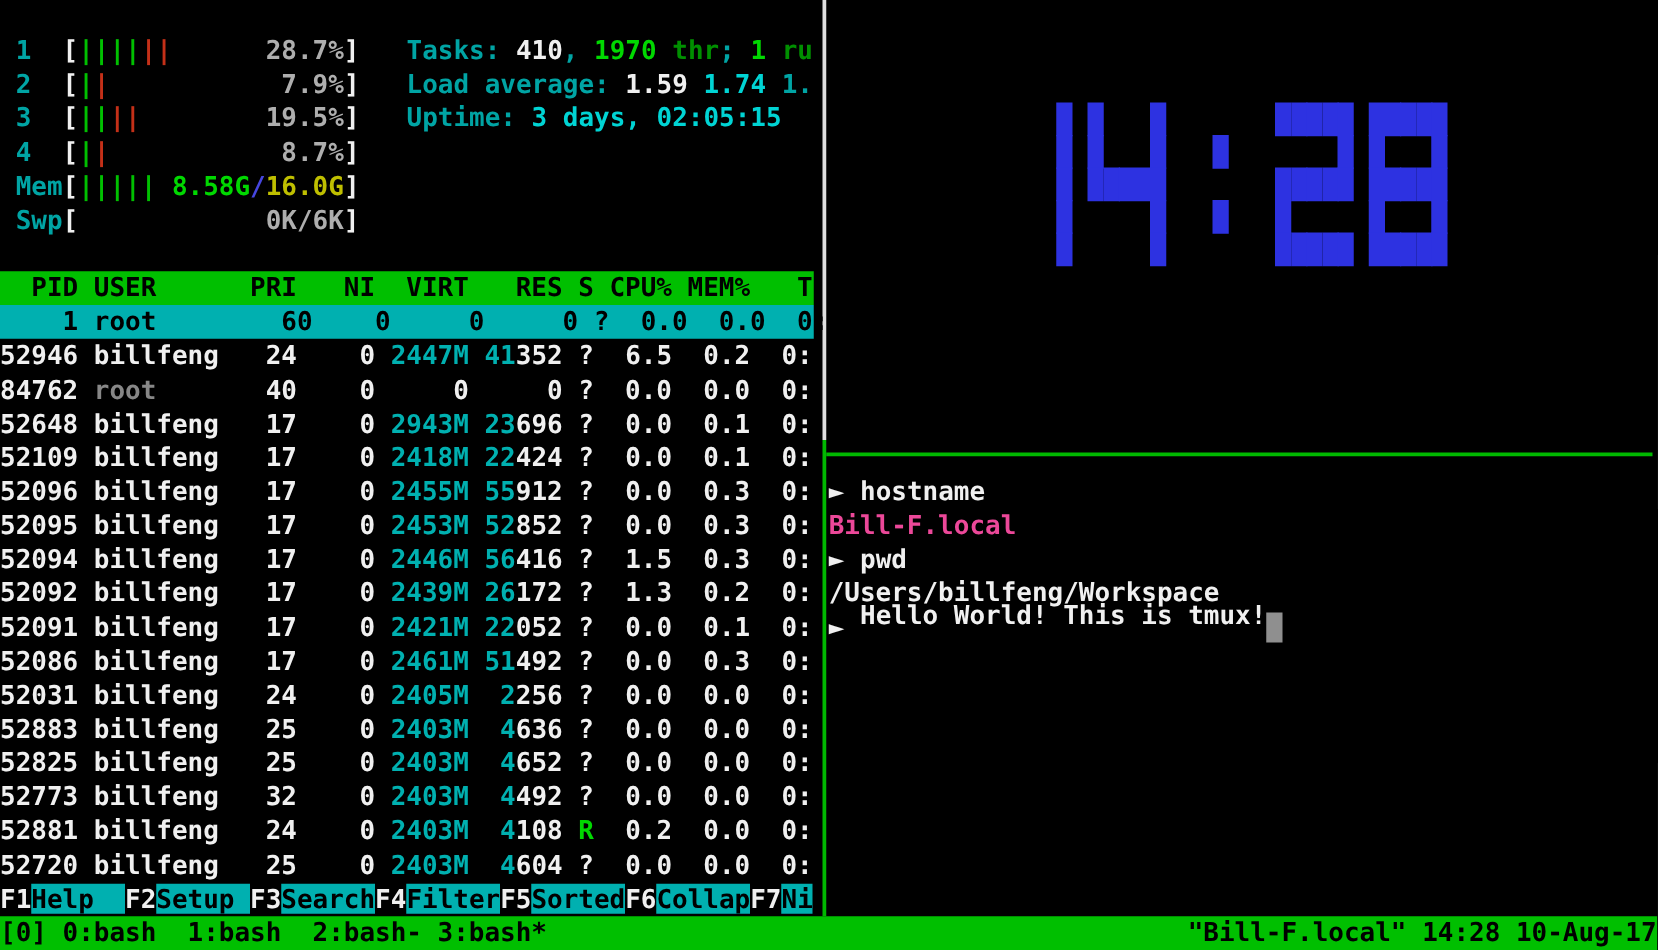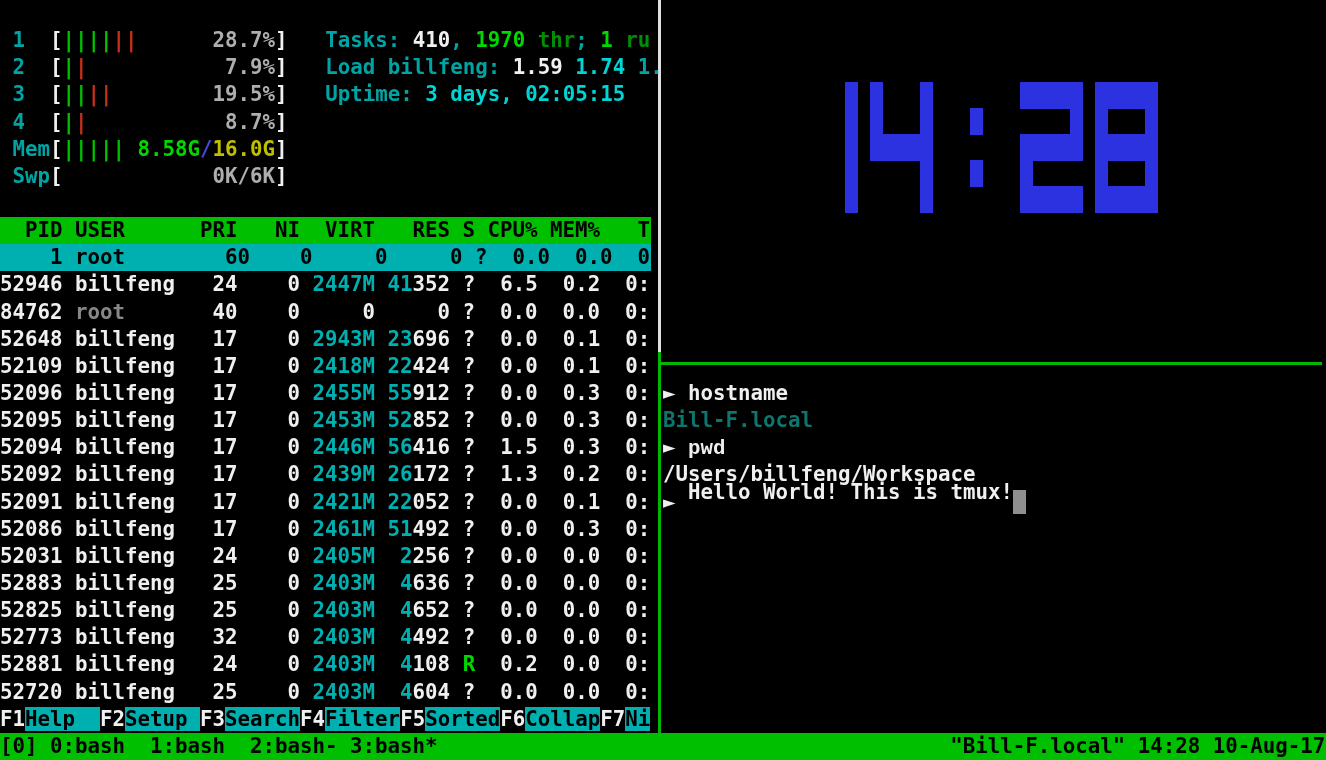--- a/index.html
+++ b/index.html
@@ -82,21 +82,21 @@
       <div class="clockblock" style="left: 1095.24px; top: 186px; width: 13.0094px; height: 26.5px; background: rgb(45, 50, 225);"></div>
       <div class="clockblock" style="left: 1107.75px; top: 186px; width: 13.0094px; height: 26.5px; background: rgb(45, 50, 225);"></div>
       <div class="clockblock" style="left: 1120.26px; top: 186px; width: 13.0094px; height: 26.5px; background: rgb(45, 50, 225);"></div>
       <div class="clockblock" style="left: 1132.77px; top: 186px; width: 13.0094px; height: 26.5px; background: rgb(45, 50, 225);"></div>
       <div class="clockblock" style="left: 1145.28px; top: 186px; width: 13.0094px; height: 26.5px; background: rgb(45, 50, 225);"></div>
     </div>
   <div id="lines-layer">
       <pre class="line" style="left: 0px; top: 27.1429px;"><span style="color: rgb(0, 164, 164);"> 1  </span><span style="color: rgb(240, 240, 240);">[</span><span style="color: rgb(0, 192, 0);">||||</span><span style="color: rgb(196, 48, 24);">||</span><span style="color: rgb(240, 240, 240);">      </span><span style="color: rgb(174, 174, 174);">28.7%</span><span style="color: rgb(240, 240, 240);">]</span></pre>
       <pre class="line" style="left: 325.244px; top: 27.1429px;"><span style="color: rgb(0, 164, 164);">Tasks: </span><span style="color: rgb(240, 240, 240);">410</span><span style="color: rgb(0, 164, 164);">, </span><span style="color: rgb(0, 216, 0);">1970</span><span style="color: rgb(0, 143, 0);"> thr</span><span style="color: rgb(0, 164, 164);">; </span><span style="color: rgb(0, 216, 0);">1</span><span style="color: rgb(0, 143, 0);"> ru</span></pre>
       <pre class="line" style="left: 0px; top: 54.2858px;"><span style="color: rgb(0, 164, 164);"> 2  </span><span style="color: rgb(240, 240, 240);">[</span><span style="color: rgb(0, 192, 0);">|</span><span style="color: rgb(196, 48, 24);">|</span><span style="color: rgb(240, 240, 240);">          </span><span style="color: rgb(174, 174, 174);"> 7.9%</span><span style="color: rgb(240, 240, 240);">]</span></pre>
-      <pre class="line" style="left: 325.244px; top: 54.2858px;"><span style="color: rgb(0, 164, 164);">Load billfeng: </span><span style="color: rgb(240, 240, 240);">1.59</span><span style="color: rgb(0, 164, 164);"> </span><span style="color: rgb(0, 212, 212);">1.74</span><span style="color: rgb(0, 164, 164);"> </span><span style="color: rgb(0, 164, 164);">1.</span></pre>
+      <pre class="line" style="left: 325.244px; top: 54.2858px;"><span style="color: rgb(0, 164, 164);">Load average: </span><span style="color: rgb(240, 240, 240);">1.59</span><span style="color: rgb(0, 164, 164);"> </span><span style="color: rgb(0, 212, 212);">1.74</span><span style="color: rgb(0, 164, 164);"> </span><span style="color: rgb(0, 164, 164);">1.</span></pre>
       <pre class="line" style="left: 0px; top: 81.4287px;"><span style="color: rgb(0, 164, 164);"> 3  </span><span style="color: rgb(240, 240, 240);">[</span><span style="color: rgb(0, 192, 0);">||</span><span style="color: rgb(196, 48, 24);">||</span><span style="color: rgb(240, 240, 240);">        </span><span style="color: rgb(174, 174, 174);">19.5%</span><span style="color: rgb(240, 240, 240);">]</span></pre>
       <pre class="line" style="left: 325.244px; top: 81.4287px;"><span style="color: rgb(0, 164, 164);">Uptime: </span><span style="color: rgb(0, 212, 212);">3 days, 02:05:15</span></pre>
       <pre class="line" style="left: 0px; top: 108.572px;"><span style="color: rgb(0, 164, 164);"> 4  </span><span style="color: rgb(240, 240, 240);">[</span><span style="color: rgb(0, 192, 0);">|</span><span style="color: rgb(196, 48, 24);">|</span><span style="color: rgb(240, 240, 240);">          </span><span style="color: rgb(174, 174, 174);"> 8.7%</span><span style="color: rgb(240, 240, 240);">]</span></pre>
       <pre class="line" style="left: 0px; top: 135.714px;"><span style="color: rgb(0, 164, 164);"> Mem</span><span style="color: rgb(240, 240, 240);">[</span><span style="color: rgb(0, 192, 0);">|||||</span><span style="color: rgb(240, 240, 240);"> </span><span style="color: rgb(0, 216, 0);">8.58G</span><span style="color: rgb(70, 70, 224);">/</span><span style="color: rgb(191, 191, 0);">16.0G</span><span style="color: rgb(240, 240, 240);">]</span></pre>
       <pre class="line" style="left: 0px; top: 162.857px;"><span style="color: rgb(0, 164, 164);"> Swp</span><span style="color: rgb(240, 240, 240);">[</span><span style="color: rgb(240, 240, 240);">            </span><span style="color: rgb(174, 174, 174);">0K/6K</span><span style="color: rgb(240, 240, 240);">]</span></pre>
       <pre class="line" style="left: 0px; top: 217.143px; background: rgb(0, 191, 0); width: 650.5px;"><span style="color: rgb(0, 0, 0);">  PID USER      PRI   NI  VIRT   RES S CPU% MEM%   T</span></pre>
       <pre class="line" style="left: 0px; top: 244.286px; background: rgb(0, 176, 176); width: 650.5px;"><span style="color: rgb(0, 0, 0);">    1 root        60    0     0     0 ?  0.0  0.0  0:</span></pre>
       <pre class="line" style="left: 0px; top: 271.429px;"><span style="color: rgb(240, 240, 240);">52946 billfeng   24    0 </span><span style="color: rgb(0, 176, 176);">2447M</span><span style="color: rgb(240, 240, 240);"> </span><span style="color: rgb(0, 176, 176);">41</span><span style="color: rgb(240, 240, 240);">352</span><span style="color: rgb(240, 240, 240);"> ?  6.5  0.2  0:</span></pre>
       <pre class="line" style="left: 0px; top: 298.572px;"><span style="color: rgb(240, 240, 240);">84762 </span><span style="color: rgb(135, 135, 135);">root</span><span style="color: rgb(240, 240, 240);">       40    0     0     0 ?  0.0  0.0  0:</span></pre>
       <pre class="line" style="left: 0px; top: 325.715px;"><span style="color: rgb(240, 240, 240);">52648 billfeng   17    0 </span><span style="color: rgb(0, 176, 176);">2943M</span><span style="color: rgb(240, 240, 240);"> </span><span style="color: rgb(0, 176, 176);">23</span><span style="color: rgb(240, 240, 240);">696</span><span style="color: rgb(240, 240, 240);"> ?  0.0  0.1  0:</span></pre>
@@ -109,22 +109,22 @@
       <pre class="line" style="left: 0px; top: 515.715px;"><span style="color: rgb(240, 240, 240);">52086 billfeng   17    0 </span><span style="color: rgb(0, 176, 176);">2461M</span><span style="color: rgb(240, 240, 240);"> </span><span style="color: rgb(0, 176, 176);">51</span><span style="color: rgb(240, 240, 240);">492</span><span style="color: rgb(240, 240, 240);"> ?  0.0  0.3  0:</span></pre>
       <pre class="line" style="left: 0px; top: 542.858px;"><span style="color: rgb(240, 240, 240);">52031 billfeng   24    0 </span><span style="color: rgb(0, 176, 176);">2405M</span><span style="color: rgb(240, 240, 240);"> </span><span style="color: rgb(0, 176, 176);"> 2</span><span style="color: rgb(240, 240, 240);">256</span><span style="color: rgb(240, 240, 240);"> ?  0.0  0.0  0:</span></pre>
       <pre class="line" style="left: 0px; top: 570.001px;"><span style="color: rgb(240, 240, 240);">52883 billfeng   25    0 </span><span style="color: rgb(0, 176, 176);">2403M</span><span style="color: rgb(240, 240, 240);"> </span><span style="color: rgb(0, 176, 176);"> 4</span><span style="color: rgb(240, 240, 240);">636</span><span style="color: rgb(240, 240, 240);"> ?  0.0  0.0  0:</span></pre>
       <pre class="line" style="left: 0px; top: 597.144px;"><span style="color: rgb(240, 240, 240);">52825 billfeng   25    0 </span><span style="color: rgb(0, 176, 176);">2403M</span><span style="color: rgb(240, 240, 240);"> </span><span style="color: rgb(0, 176, 176);"> 4</span><span style="color: rgb(240, 240, 240);">652</span><span style="color: rgb(240, 240, 240);"> ?  0.0  0.0  0:</span></pre>
       <pre class="line" style="left: 0px; top: 624.287px;"><span style="color: rgb(240, 240, 240);">52773 billfeng   32    0 </span><span style="color: rgb(0, 176, 176);">2403M</span><span style="color: rgb(240, 240, 240);"> </span><span style="color: rgb(0, 176, 176);"> 4</span><span style="color: rgb(240, 240, 240);">492</span><span style="color: rgb(240, 240, 240);"> ?  0.0  0.0  0:</span></pre>
       <pre class="line" style="left: 0px; top: 651.43px;"><span style="color: rgb(240, 240, 240);">52881 billfeng   24    0 </span><span style="color: rgb(0, 176, 176);">2403M</span><span style="color: rgb(240, 240, 240);"> </span><span style="color: rgb(0, 176, 176);"> 4</span><span style="color: rgb(240, 240, 240);">108</span><span style="color: rgb(240, 240, 240);"> </span><span style="color: rgb(0, 216, 0);">R</span><span style="color: rgb(240, 240, 240);">  0.2  0.0  0:</span></pre>
       <pre class="line" style="left: 0px; top: 678.572px;"><span style="color: rgb(240, 240, 240);">52720 billfeng   25    0 </span><span style="color: rgb(0, 176, 176);">2403M</span><span style="color: rgb(240, 240, 240);"> </span><span style="color: rgb(0, 176, 176);"> 4</span><span style="color: rgb(240, 240, 240);">604</span><span style="color: rgb(240, 240, 240);"> ?  0.0  0.0  0:</span></pre>
       <pre class="line" style="left: 0px; top: 705.715px;"><span style="color: rgb(240, 240, 240);">F1</span><span style="color: rgb(0, 0, 0); background: rgb(0, 176, 176);">Help  </span><span style="color: rgb(240, 240, 240);">F2</span><span style="color: rgb(0, 0, 0); background: rgb(0, 176, 176);">Setup </span><span style="color: rgb(240, 240, 240);">F3</span><span style="color: rgb(0, 0, 0); background: rgb(0, 176, 176);">Search</span><span style="color: rgb(240, 240, 240);">F4</span><span style="color: rgb(0, 0, 0); background: rgb(0, 176, 176);">Filter</span><span style="color: rgb(240, 240, 240);">F5</span><span style="color: rgb(0, 0, 0); background: rgb(0, 176, 176);">Sorted</span><span style="color: rgb(240, 240, 240);">F6</span><span style="color: rgb(0, 0, 0); background: rgb(0, 176, 176);">Collap</span><span style="color: rgb(240, 240, 240);">F7</span><span style="color: rgb(0, 0, 0); background: rgb(0, 176, 176);">Ni</span></pre>
       <pre class="line" style="left: 662.998px; top: 380.001px;"><span style="color: rgb(240, 240, 240);">►</span></pre>
       <pre class="line" style="left: 688.017px; top: 380.001px;"><span style="color: rgb(240, 240, 240);">hostname</span></pre>
-      <pre class="line" style="left: 662.998px; top: 407.144px;"><span style="color: #0f766e;">Bill-F.local</span></pre>
+      <pre class="line" style="left: 662.998px; top: 407.144px;"><span style="color: #ec4899;">Bill-F.local</span></pre>
       <pre class="line" style="left: 662.998px; top: 434.286px;"><span style="color: rgb(240, 240, 240);">►</span></pre>
-      <pre class="line" style="left: 688.017px; top: 434.286px;"><span style="color: rgb(240, 240, 240); font-family: Liberation Mono, monospace;">pwd</span></pre>
+      <pre class="line" style="left: 688.017px; top: 434.286px;"><span style="color: rgb(240, 240, 240);">pwd</span></pre>
       <pre class="line" style="left: 662.998px; top: 461.429px; text-align: center;"><span style="color: rgb(240, 240, 240);">/Users/billfeng/Workspace</span></pre>
       <pre class="line" style="left: 662.998px; top: 488.572px;"><span style="color: rgb(240, 240, 240);">►</span></pre>
       <pre class="line" style="left: 688.017px; top: 479px;"><span style="color: rgb(240, 240, 240);">Hello World! This is tmux!</span></pre>
       <pre class="line" style="left: 1013.26px; top: 488.572px;"><span style="color: rgb(240, 240, 240); background: rgb(143, 143, 143);"> </span></pre>
       <pre class="line" style="left: 0px; top: 732.858px; background: rgb(0, 191, 0); width: 1326px;"><span style="color: rgb(0, 0, 0);">[0] 0:bash  1:bash  2:bash- 3:bash*</span><span style="color: rgb(0, 0, 0);">                                         </span><span style="color: rgb(0, 0, 0);">"Bill-F.local" 14:28 10-Aug-17</span></pre>
     </div>
 </div>
 
 </body></html>

